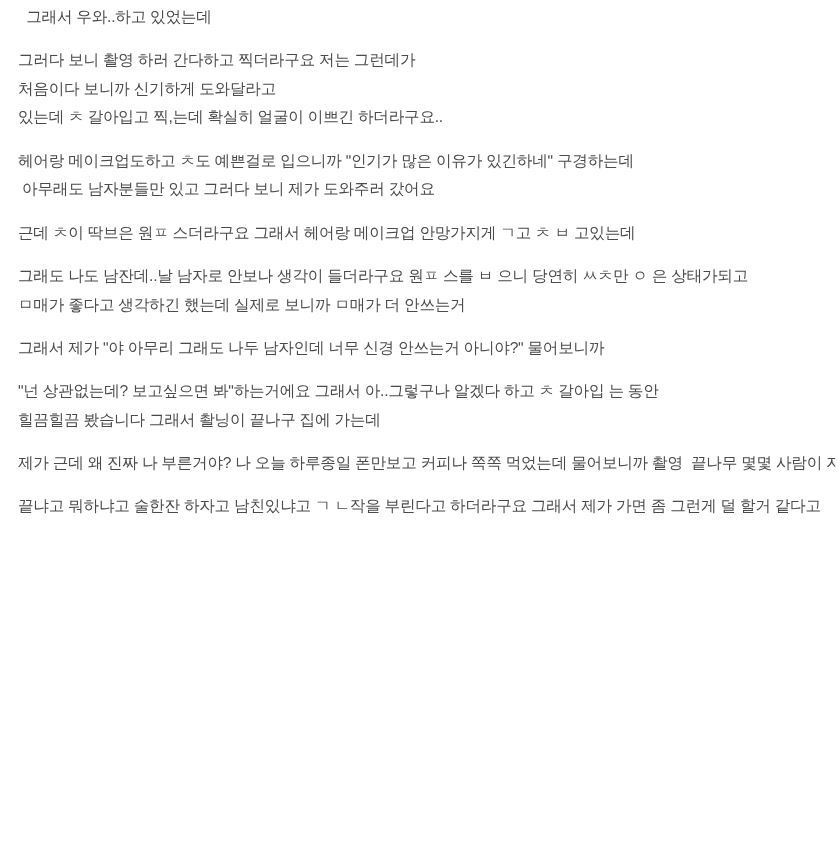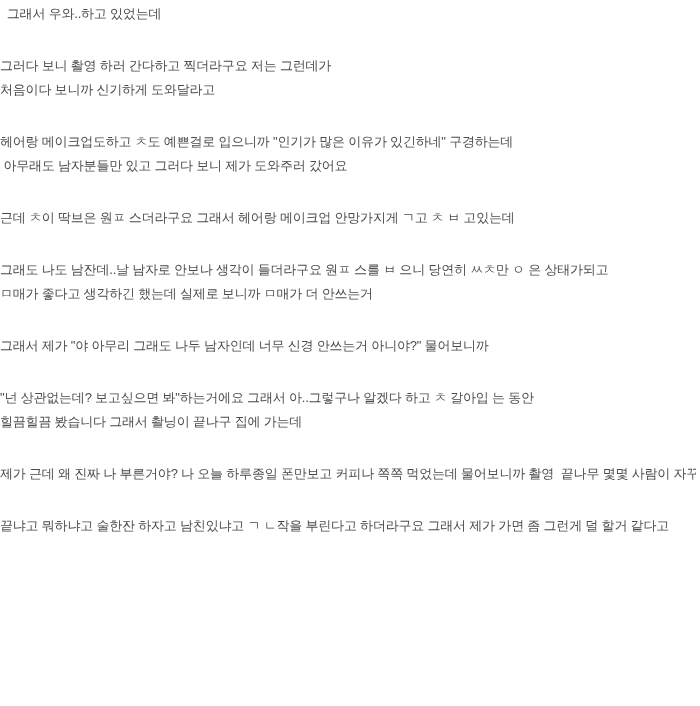--- a/index.html
+++ b/index.html
@@ -7,44 +7,45 @@
     padding: 0;
     background: #ffffff;
   }
   body {
     width: 700px;
     height: 706px;
     overflow: hidden;
     font-family: "Liberation Sans", "DejaVu Sans", sans-serif;
   }
   .post-body {
-    padding: 2px 4px 0 0;
+    padding: 2px 4px 0 15px;
     box-sizing: border-box;
   }
   .line {
     white-space: pre;           
     overflow: hidden;
     font-size: 13px;
     line-height: 24px;
     height: 24px;
     color: #4a4a4a;
     letter-spacing: -0.2px;
   }
   .para-gap {
-    margin-top: 28px;           
+    margin-top: 12px;           
   }
 </style>
 </head>
 <body>
 
 <main class="post-body">
   <div class="line">  그래서 우와..하고 있었는데</div>
 
   <div class="line para-gap">그러다 보니 촬영 하러 간다하고 찍더라구요 저는 그런데가</div>
   <div class="line">처음이다 보니까 신기하게 도와달라고</div>
+  <div class="line">있는데 ㅊ 갈아입고 찍,는데 확실히 얼굴이 이쁘긴 하더라구요..</div>
 
   <div class="line para-gap">헤어랑 메이크업도하고 ㅊ도 예쁜걸로 입으니까 "인기가 많은 이유가 있긴하네" 구경하는데</div>
 
 
   <div class="line"> 아무래도 남자분들만 있고 그러다 보니 제가 도와주러 갔어요</div>
 
   <div class="line para-gap">근데 ㅊ이 딱브은 원ㅍ 스더라구요 그래서 헤어랑 메이크업 안망가지게 ㄱ고 ㅊ ㅂ 고있는데</div>
 
   <div class="line para-gap">그래도 나도 남잔데..날 남자로 안보나 생각이 들더라구요 원ㅍ 스를 ㅂ 으니 당연히 ㅆㅊ만 ㅇ 은 상태가되고</div>
   <div class="line">ㅁ매가 좋다고 생각하긴 했는데 실제로 보니까 ㅁ매가 더 안쓰는거</div>

